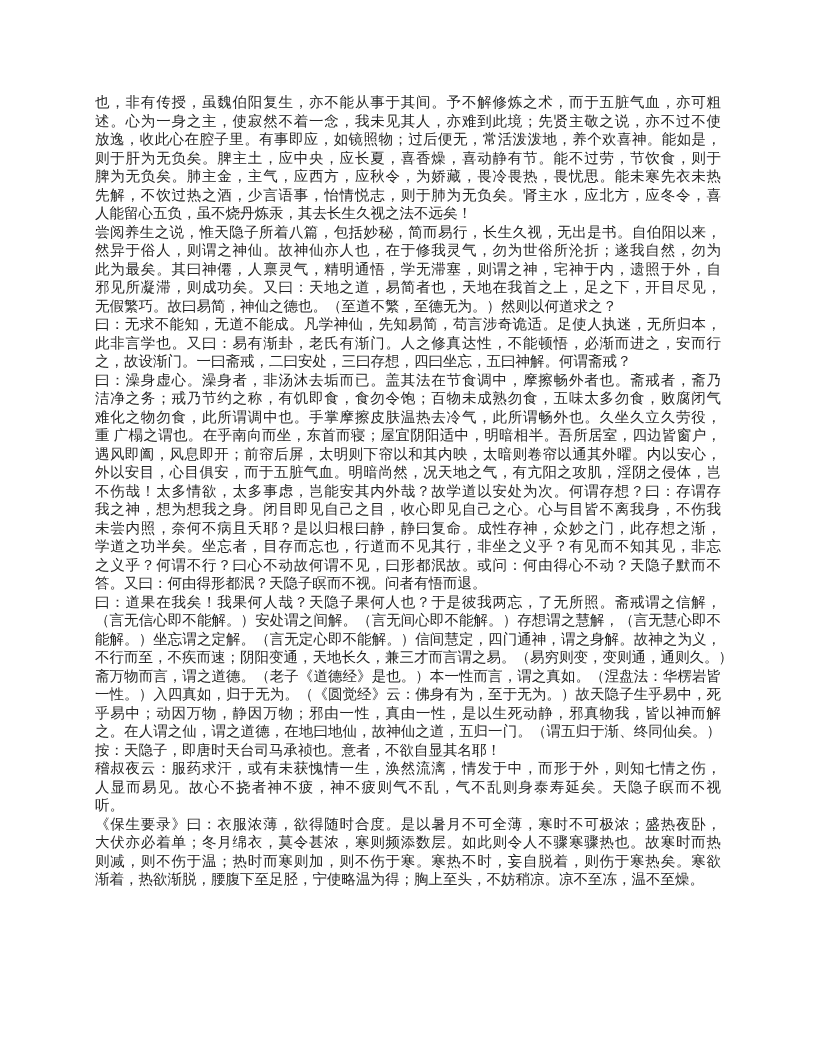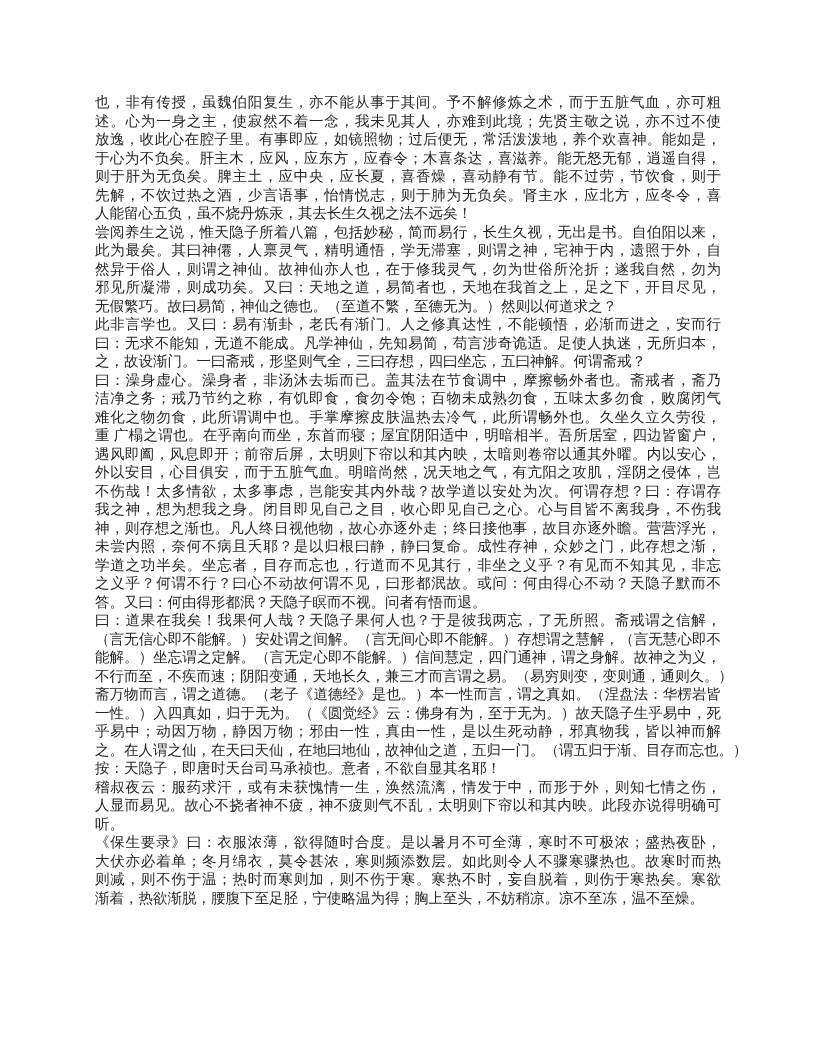--- a/index.html
+++ b/index.html
@@ -40,55 +40,54 @@
   }
 </style>
 </head>
 <body>
 
 <div class="page">
   <div class="text-block" id="text-block">
       <div class="ln">也，非有传授，虽魏伯阳复生，亦不能从事于其间。予不解修炼之术，而于五脏气血，亦可粗</div>
       <div class="ln">述。心为一身之主，使寂然不着一念，我未见其人，亦难到此境；先贤主敬之说，亦不过不使</div>
       <div class="ln">放逸，收此心在腔子里。有事即应，如镜照物；过后便无，常活泼泼地，养个欢喜神。能如是，</div>
-      <div class="ln">于心为不负矣。肝主木，应风，应东方，应春令；木喜条达，喜滋养。能无怒无郁，逍遥自得，</div>
       <div class="ln">则于肝为无负矣。脾主土，应中央，应长夏，喜香燥，喜动静有节。能不过劳，节饮食，则于</div>
+      <div class="ln">脾为无负矣。肺主金，主气，应西方，应秋令，为娇藏，畏冷畏热，畏忧思。能未寒先衣未热</div>
       <div class="ln">先解，不饮过热之酒，少言语事，怡情悦志，则于肺为无负矣。肾主水，应北方，应冬令，喜</div>
       <div class="ln end">人能留心五负，虽不烧丹炼汞，其去长生久视之法不远矣！</div>
       <div class="ln">尝阅养生之说，惟天隐子所着八篇，包括妙秘，简而易行，长生久视，无出是书。自伯阳以来，</div>
+      <div class="ln">然异于俗人，则谓之神仙。故神仙亦人也，在于修我灵气，勿为世俗所沦折；遂我自然，勿为</div>
       <div class="ln">此为最矣。其曰神僊，人禀灵气，精明通悟，学无滞塞，则谓之神，宅神于内，遗照于外，自</div>
-      <div class="ln">然异于俗人，则谓之神仙。故神仙亦人也，在于修我灵气，勿为世俗所沦折；遂我自然，勿为</div>
       <div class="ln">邪见所凝滞，则成功矣。又曰：天地之道，易简者也，天地在我首之上，足之下，开目尽见，</div>
       <div class="ln end">无假繁巧。故曰易简，神仙之德也。（至道不繁，至德无为。）然则以何道求之？</div>
+      <div class="ln">曰：无求不能知，无道不能成。凡学神仙，先知易简，苟言涉奇诡适。足使人执迷，无所归本，</div>
       <div class="ln">此非言学也。又曰：易有渐卦，老氏有渐门。人之修真达性，不能顿悟，必渐而进之，安而行</div>
-      <div class="ln">曰：无求不能知，无道不能成。凡学神仙，先知易简，苟言涉奇诡适。足使人执迷，无所归本，</div>
-      <div class="ln end">之，故设渐门。一曰斋戒，形坚则气全，三曰存想，四曰坐忘，五曰神解。何谓斋戒？</div>
+      <div class="ln end">之，故设渐门。一曰斋戒，二曰安处，三曰存想，四曰坐忘，五曰神解。何谓斋戒？</div>
       <div class="ln">曰：澡身虚心。澡身者，非汤沐去垢而已。盖其法在节食调中，摩擦畅外者也。斋戒者，斋乃</div>
       <div class="ln">洁净之务；戒乃节约之称，有饥即食，食勿令饱；百物未成熟勿食，五味太多勿食，败腐闭气</div>
       <div class="ln">难化之物勿食，此所谓调中也。手掌摩擦皮肤温热去冷气，此所谓畅外也。久坐久立久劳役，</div>
       <div class="ln">重 广榻之谓也。在乎南向而坐，东首而寝；屋宜阴阳适中，明暗相半。吾所居室，四边皆窗户，</div>
       <div class="ln">遇风即阖，风息即开；前帘后屏，太明则下帘以和其内映，太暗则卷帘以通其外曜。内以安心，</div>
       <div class="ln">外以安目，心目俱安，而于五脏气血。明暗尚然，况天地之气，有亢阳之攻肌，淫阴之侵体，岂</div>
       <div class="ln">不伤哉！太多情欲，太多事虑，岂能安其内外哉？故学道以安处为次。何谓存想？曰：存谓存</div>
       <div class="ln">我之神，想为想我之身。闭目即见自己之目，收心即见自己之心。心与目皆不离我身，不伤我</div>
-      <div class="ln">神，则存想之渐也。凡人终日视他物，故心亦逐外走；终日接他事，故目亦逐外瞻。营营浮光，</div>
       <div class="ln">未尝内照，奈何不病且夭耶？是以归根曰静，静曰复命。成性存神，众妙之门，此存想之渐，</div>
       <div class="ln">学道之功半矣。坐忘者，目存而忘也，行道而不见其行，非坐之义乎？有见而不知其见，非忘</div>
       <div class="ln">之义乎？何谓不行？曰心不动故何谓不见，曰形都泯故。或问：何由得心不动？天隐子默而不</div>
       <div class="ln end">答。又曰：何由得形都泯？天隐子瞑而不视。问者有悟而退。</div>
       <div class="ln">曰：道果在我矣！我果何人哉？天隐子果何人也？于是彼我两忘，了无所照。斋戒谓之信解，</div>
       <div class="ln">（言无信心即不能解。）安处谓之间解。（言无间心即不能解。）存想谓之慧解，（言无慧心即不</div>
       <div class="ln">能解。）坐忘谓之定解。（言无定心即不能解。）信间慧定，四门通神，谓之身解。故神之为义，</div>
       <div class="ln">不行而至，不疾而速；阴阳变通，天地长久，兼三才而言谓之易。（易穷则变，变则通，通则久。）</div>
       <div class="ln">斋万物而言，谓之道德。（老子《道德经》是也。）本一性而言，谓之真如。（涅盘法：华楞岩皆</div>
       <div class="ln">一性。）入四真如，归于无为。（《圆觉经》云：佛身有为，至于无为。）故天隐子生乎易中，死</div>
       <div class="ln">乎易中；动因万物，静因万物；邪由一性，真由一性，是以生死动静，邪真物我，皆以神而解</div>
-      <div class="ln">之。在人谓之仙，在天曰天仙，在地曰地仙，故神仙之道，五归一门。（谓五归于渐、目存而忘也。）</div>
+      <div class="ln">之。在人谓之仙，谓之道德，在地曰地仙，故神仙之道，五归一门。（谓五归于渐、终同仙矣。）</div>
       <div class="ln end">按：天隐子，即唐时天台司马承祯也。意者，不欲自显其名耶！</div>
       <div class="ln">稽叔夜云：服药求汗，或有未获愧情一生，涣然流漓，情发于中，而形于外，则知七情之伤，</div>
-      <div class="ln">人显而易见。故心不挠者神不疲，神不疲则气不乱，太明则下帘以和其内映。此段亦说得明确可</div>
+      <div class="ln">人显而易见。故心不挠者神不疲，神不疲则气不乱，气不乱则身泰寿延矣。天隐子瞑而不视</div>
       <div class="ln end">听。</div>
       <div class="ln">《保生要录》曰：衣服浓薄，欲得随时合度。是以暑月不可全薄，寒时不可极浓；盛热夜卧，</div>
       <div class="ln">大伏亦必着单；冬月绵衣，莫令甚浓，寒则频添数层。如此则令人不骤寒骤热也。故寒时而热</div>
       <div class="ln">则减，则不伤于温；热时而寒则加，则不伤于寒。寒热不时，妄自脱着，则伤于寒热矣。寒欲</div>
       <div class="ln end">渐着，热欲渐脱，腰腹下至足胫，宁使略温为得；胸上至头，不妨稍凉。凉不至冻，温不至燥。</div>
     </div>
 </div>
 
 </body></html>

